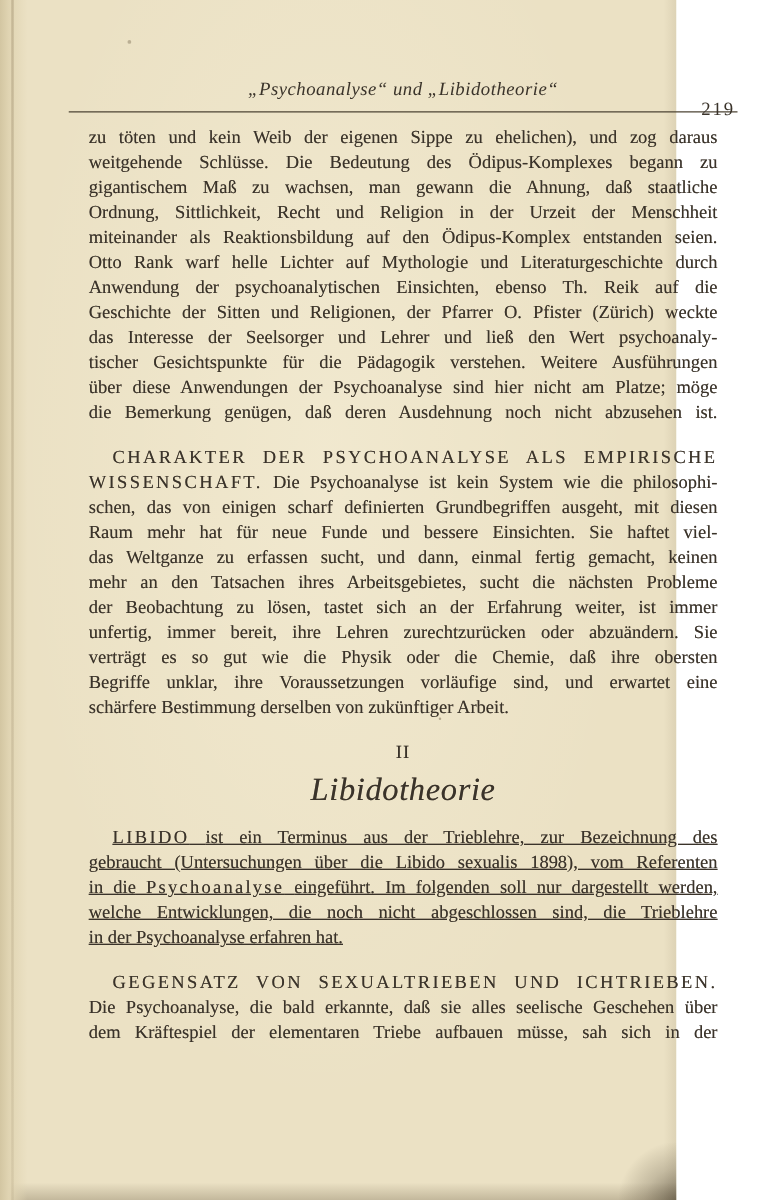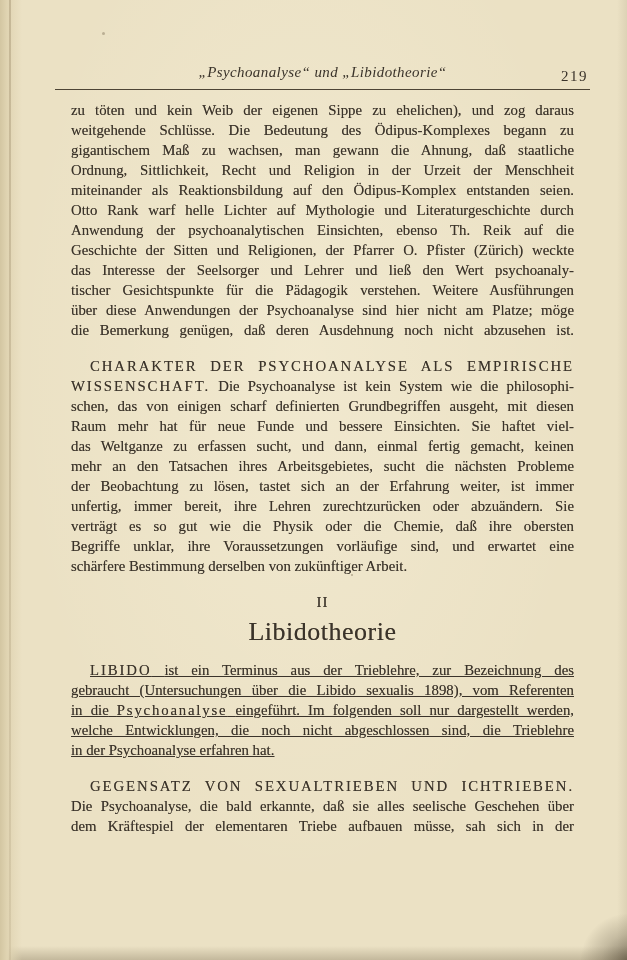--- a/index.html
+++ b/index.html
@@ -3,21 +3,21 @@
 <meta charset="utf-8">
 <style>
   html, body { margin: 0; padding: 0; }
   body {
     width: 627px; height: 960px;
     font-family: "Liberation Serif", serif;
     overflow: hidden;
   }
   .page {
     position: relative;
-    width: 627px; height: 960px;
+    width: 541px; height: 960px;
     color: #3a332a;
     background:
       radial-gradient(ellipse at 48% 38%, rgba(255,250,232,0.30) 0%, rgba(255,250,232,0) 62%),
       linear-gradient(90deg, #d3c6a2 0px, #e0d4b2 7px, rgba(224,212,178,0) 22px),
       linear-gradient(0deg, rgba(92,78,52,0.28) 0px, rgba(92,78,52,0) 14px),
       linear-gradient(270deg, rgba(120,105,75,0.12) 0px, rgba(120,105,75,0) 10px),
       #ebe1c4;
   }
   .crease {
     position: absolute; left: 9px; top: 0; bottom: 0; width: 2px;
@@ -28,41 +28,41 @@
     background: radial-gradient(circle at 103% 103%, rgba(62,52,36,0.60) 0%, rgba(62,52,36,0.22) 40%, rgba(62,52,36,0) 72%);
   }
   .speck { position: absolute; border-radius: 50%; background: rgba(88,72,50,0.55); }
   .speck.s1 { left: 102px; top: 32px; width: 3px; height: 3px; opacity: .6; }
   .speck.s2 { left: 351px; top: 574px; width: 2px; height: 2px; opacity: .7; }
 
   .textblock { position: absolute; left: 55px; top: 64px; width: 535px; }
 
   .running-header { position: relative; height: 21px; font-style: italic;
     font-size: 15px; letter-spacing: 0.4px; text-align: center; }
-  .pagenum { position: absolute; right: 2px; top: 4px; font-style: normal; letter-spacing: 1.5px; }
+  .pagenum { position: absolute; right: 2px; top: 16px; font-style: normal; letter-spacing: 1.5px; }
   .rule { border-top: 1.5px solid #4d4435; margin-top: 4px; }
 
   .para { margin: 16px; }
   .para.p-first { margin-top: 10px; }
   .para.p3 { margin-top: 13px; text-decoration: underline; }
 
   .line {
     font-size: 14.8px; line-height: 20px;
     text-align: justify; text-align-last: justify;
     text-shadow: 0 0 0.4px rgba(56,46,34,0.55);
   }
   .line.end { text-align-last: left; }
   .line.indent { text-indent: 19px; }
   .caps { letter-spacing: 1.9px; }
   .spaced { letter-spacing: 1.8px; }
 
   .sec-num { margin-top: 9px; text-align: center; font-size: 15px;
     letter-spacing: 1px; line-height: 20px;
     text-shadow: 0 0 0.4px rgba(56,46,34,0.55); }
-  .sec-title { margin-top: 4px; text-align: center; 
+  .sec-title { margin-top: 4px; text-align: center; font-style: italic;
     font-size: 26px; line-height: 31px; letter-spacing: 0.5px;
     text-shadow: 0 0 0.4px rgba(56,46,34,0.55); }
 </style>
 </head>
 <body>
 
 <div class="page">
   <div class="crease"></div>
   <div class="corner-br"></div>
   <div class="speck s1"></div>

